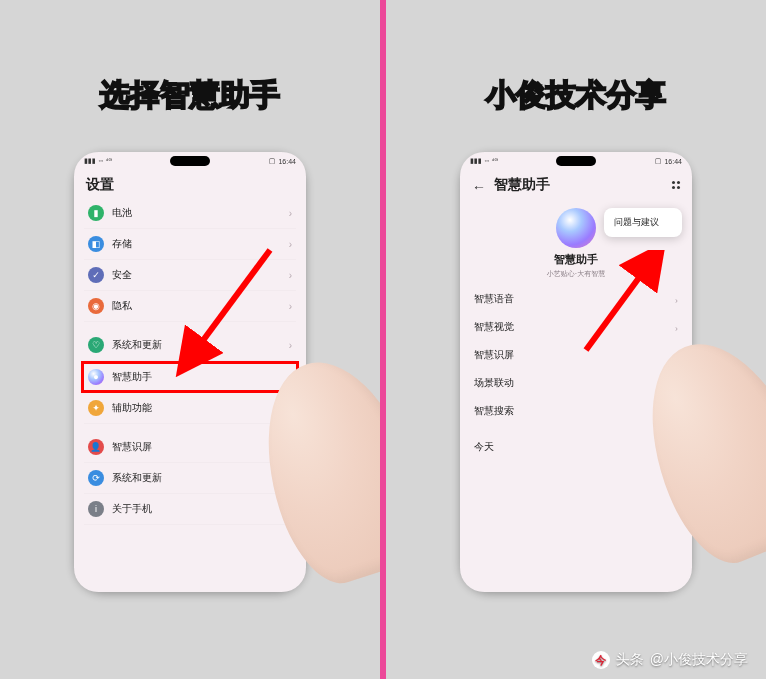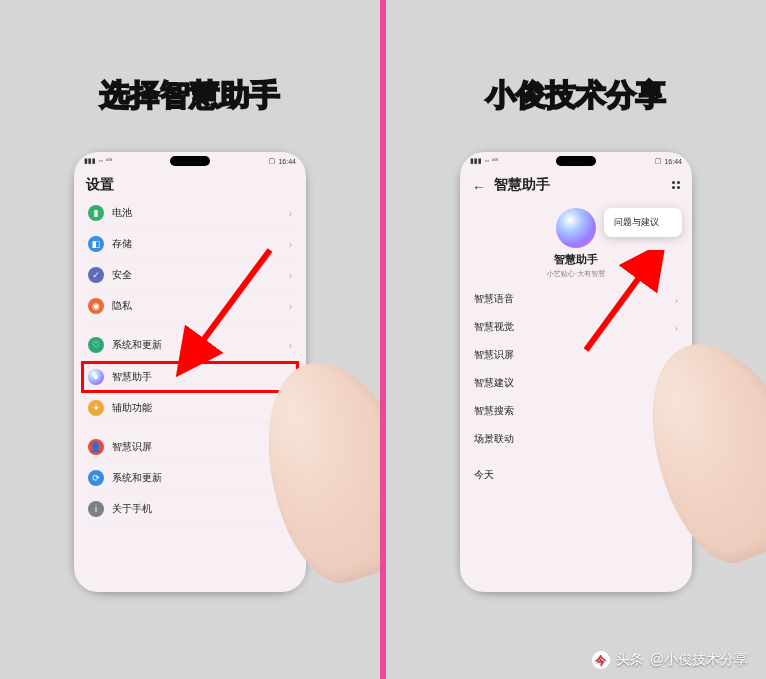--- a/index.html
+++ b/index.html
@@ -354,29 +354,25 @@
             </div>
           <div class="plainrow">
               <span>智慧视觉</span>
               <span class="chev">›</span>
             </div>
           <div class="plainrow">
               <span>智慧识屏</span>
               <span class="chev">›</span>
             </div>
           <div class="plainrow">
-              <span>智慧建议</span>
+              <span>场景联动</span>
               <span class="chev">›</span>
             </div>
           <div class="plainrow">
               <span>智慧搜索</span>
-              <span class="chev">›</span>
-            </div>
-          <div class="plainrow">
-              <span>场景联动</span>
               <span class="chev">›</span>
             </div>
           <div class="section-gap"></div>
           <div class="plainrow">
               <span>今天</span>
               <span class="chev">›</span>
             </div>
         </div>
       </div>
     </div>

